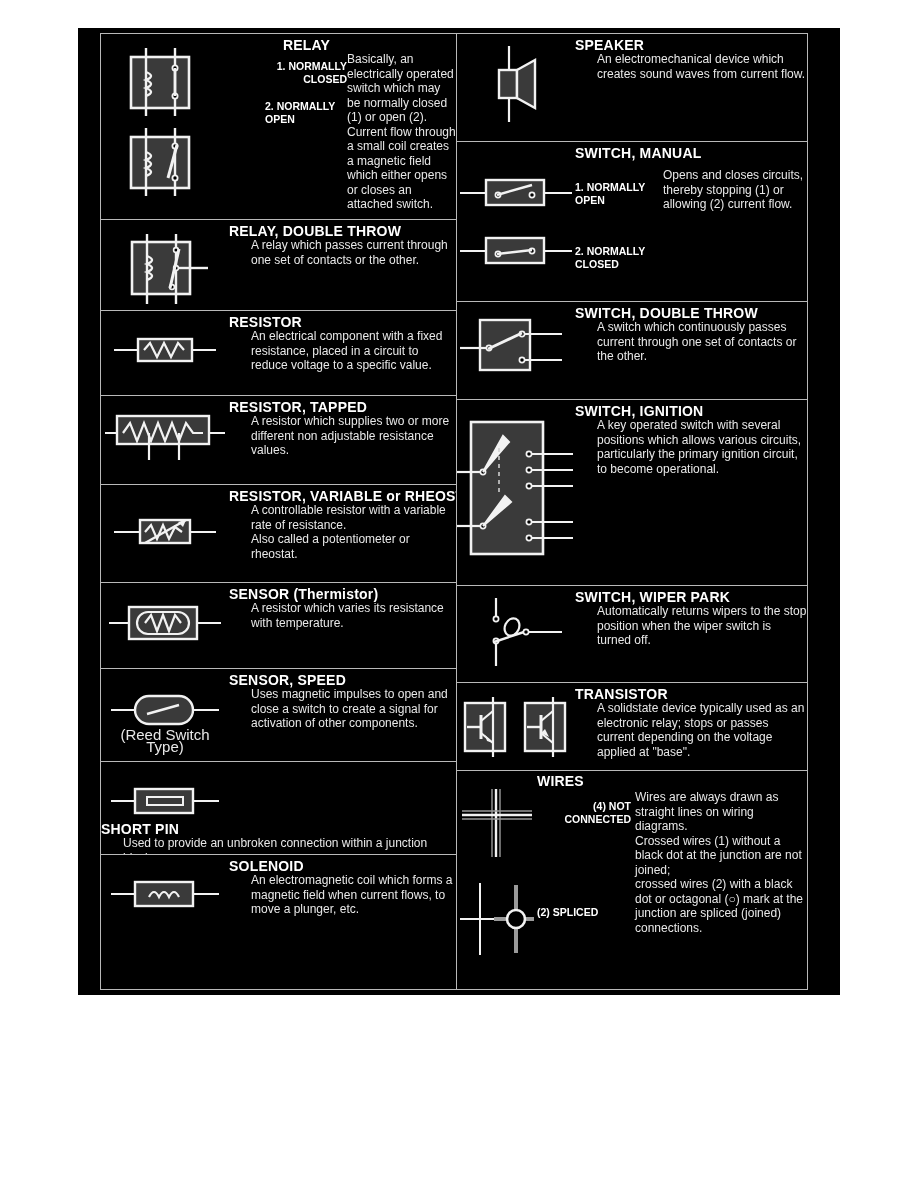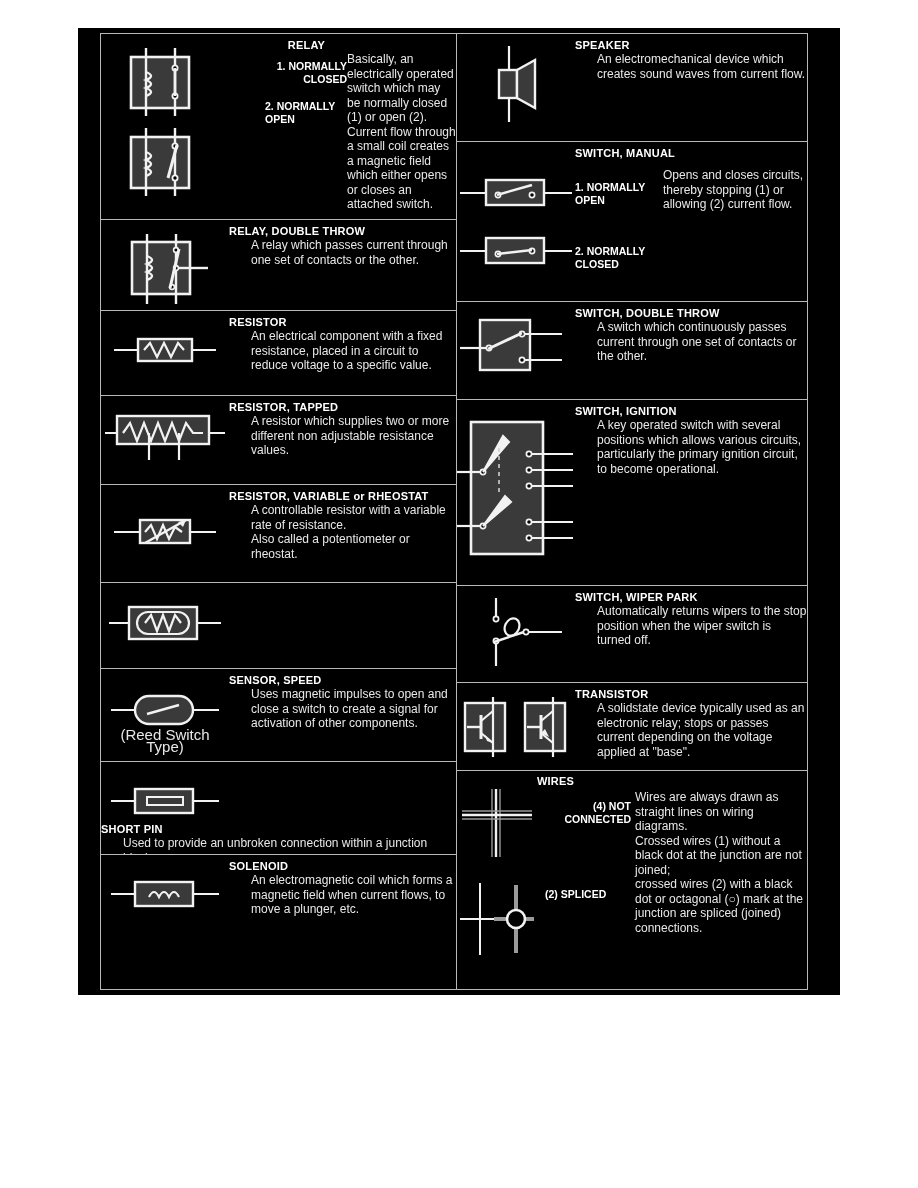--- a/index.html
+++ b/index.html
@@ -58,21 +58,21 @@
     justify-content: flex-start;
   }
   .txt-cell {
     flex: 1 1 auto;
     position: relative;
     padding-top: 5px;
     min-width: 0;
   }
   .title {
     color: #ffffff;
-    font-size: 11px;
+    font-size: 14px;
     font-weight: bold;
     letter-spacing: 0.2px;
     line-height: 13px;
     white-space: nowrap;
   }
   .desc {
     color: #e8e8e8;
     font-size: 12px;
     line-height: 14.5px;
     padding-left: 22px;
@@ -219,20 +219,24 @@
       <div class="row" style="height:86px;">
         <div class="sym-cell" style="width:128px;padding-top:18px;">
           <span>
             <svg width="116" height="44" viewBox="0 0 116 44">
               <line x1="2" y1="22" x2="114" y2="22" stroke="#f2f2f2" stroke-width="2.2"></line>
               <rect x="22" y="6" width="68" height="32" fill="#3a3a3a" stroke="#f2f2f2" stroke-width="2.4"></rect>
               <rect x="30" y="11" width="52" height="22" rx="11" fill="none" stroke="#f2f2f2" stroke-width="2.2"></rect>
               <polyline points="38,22 44,14 50,30 56,14 62,30 68,14 74,22" fill="none" stroke="#f2f2f2" stroke-width="2.2"></polyline>
             </svg>
           </span>
+        </div>
+        <div class="txt-cell">
+          <div class="title">SENSOR (Thermistor)</div>
+          <div class="desc note">A resistor which varies its resistance with temperature.</div>
         </div>
       </div>
 
       <div class="row" style="height:93px;">
         <div class="sym-cell" style="width:128px;padding-top:24px;">
           <span>
             <svg width="116" height="34" viewBox="0 0 116 34">
               <line x1="4" y1="17" x2="112" y2="17" stroke="#f2f2f2" stroke-width="2.2"></line>
               <rect x="28" y="3" width="58" height="28" rx="14" fill="#3a3a3a" stroke="#f2f2f2" stroke-width="2.4"></rect>
               <line x1="40" y1="21" x2="72" y2="12" stroke="#f2f2f2" stroke-width="2.4"></line>
@@ -454,21 +458,21 @@
               <line x1="58" y1="6" x2="58" y2="74" stroke="#9a9a9a" stroke-width="4"></line>
               <line x1="36" y1="40" x2="76" y2="40" stroke="#9a9a9a" stroke-width="4"></line>
               <circle cx="58" cy="40" r="9" fill="#000" stroke="#f2f2f2" stroke-width="2.6"></circle>
             </svg>
           </span>
         </div>
         <div class="txt-cell" style="padding-top:4px;">
           <div class="title">WIRES</div>
           <div style="position:relative;">
             <div class="sublabel" style="position:absolute;left:0;top:12px;width:94px;text-align:right;white-space:normal;">(4) NOT CONNECTED</div>
-            <div class="sublabel" style="position:absolute;left:0;top:100px;width:94px;white-space:normal;margin-left:8px;">(2) SPLICED</div>
+            <div class="sublabel" style="position:absolute;left:0;top:118px;width:94px;white-space:normal;">(2) SPLICED</div>
             <div class="desc note" style="padding-left:98px;padding-top:2px;">Wires are always drawn as straight lines on wiring diagrams.
 Crossed wires (1) without a black dot at the junction are not joined;
 crossed wires (2) with a black dot or octagonal (○) mark at the junction are spliced (joined) connections.</div>
           </div>
         </div>
       </div>
     </div>
   </div>
 </div>
 

